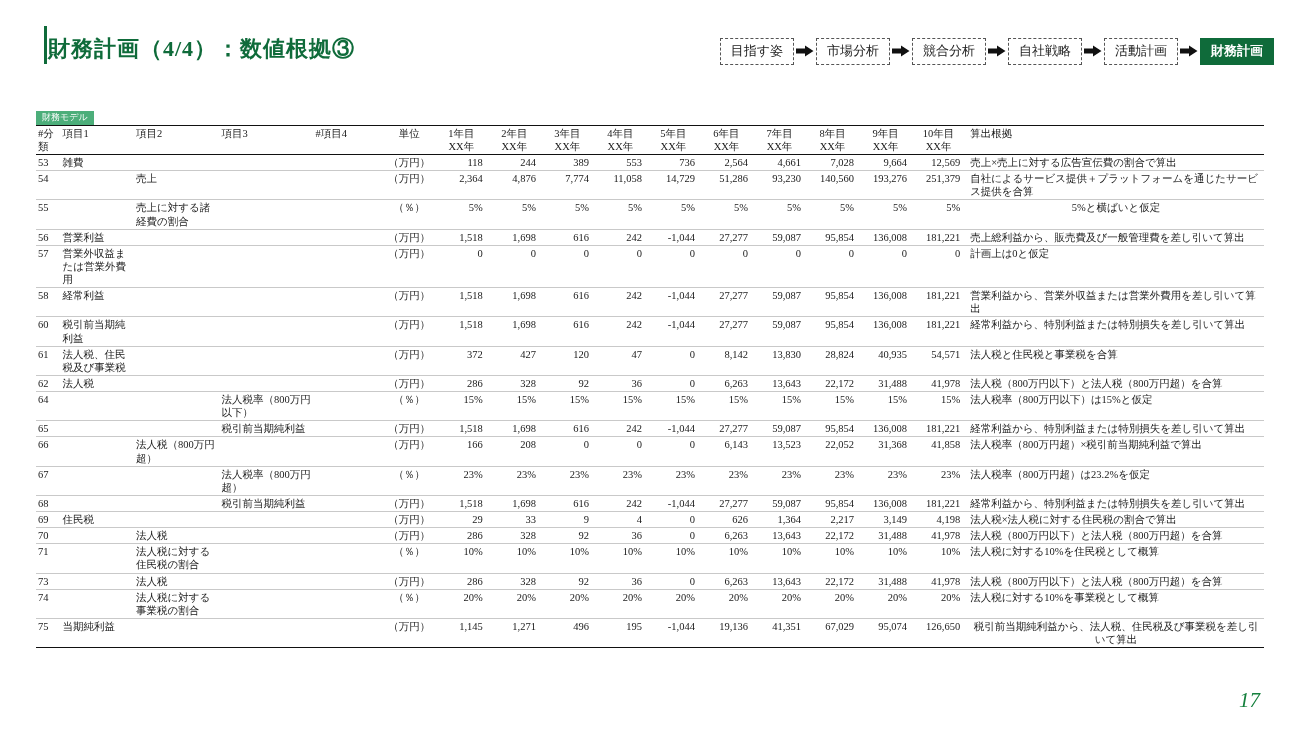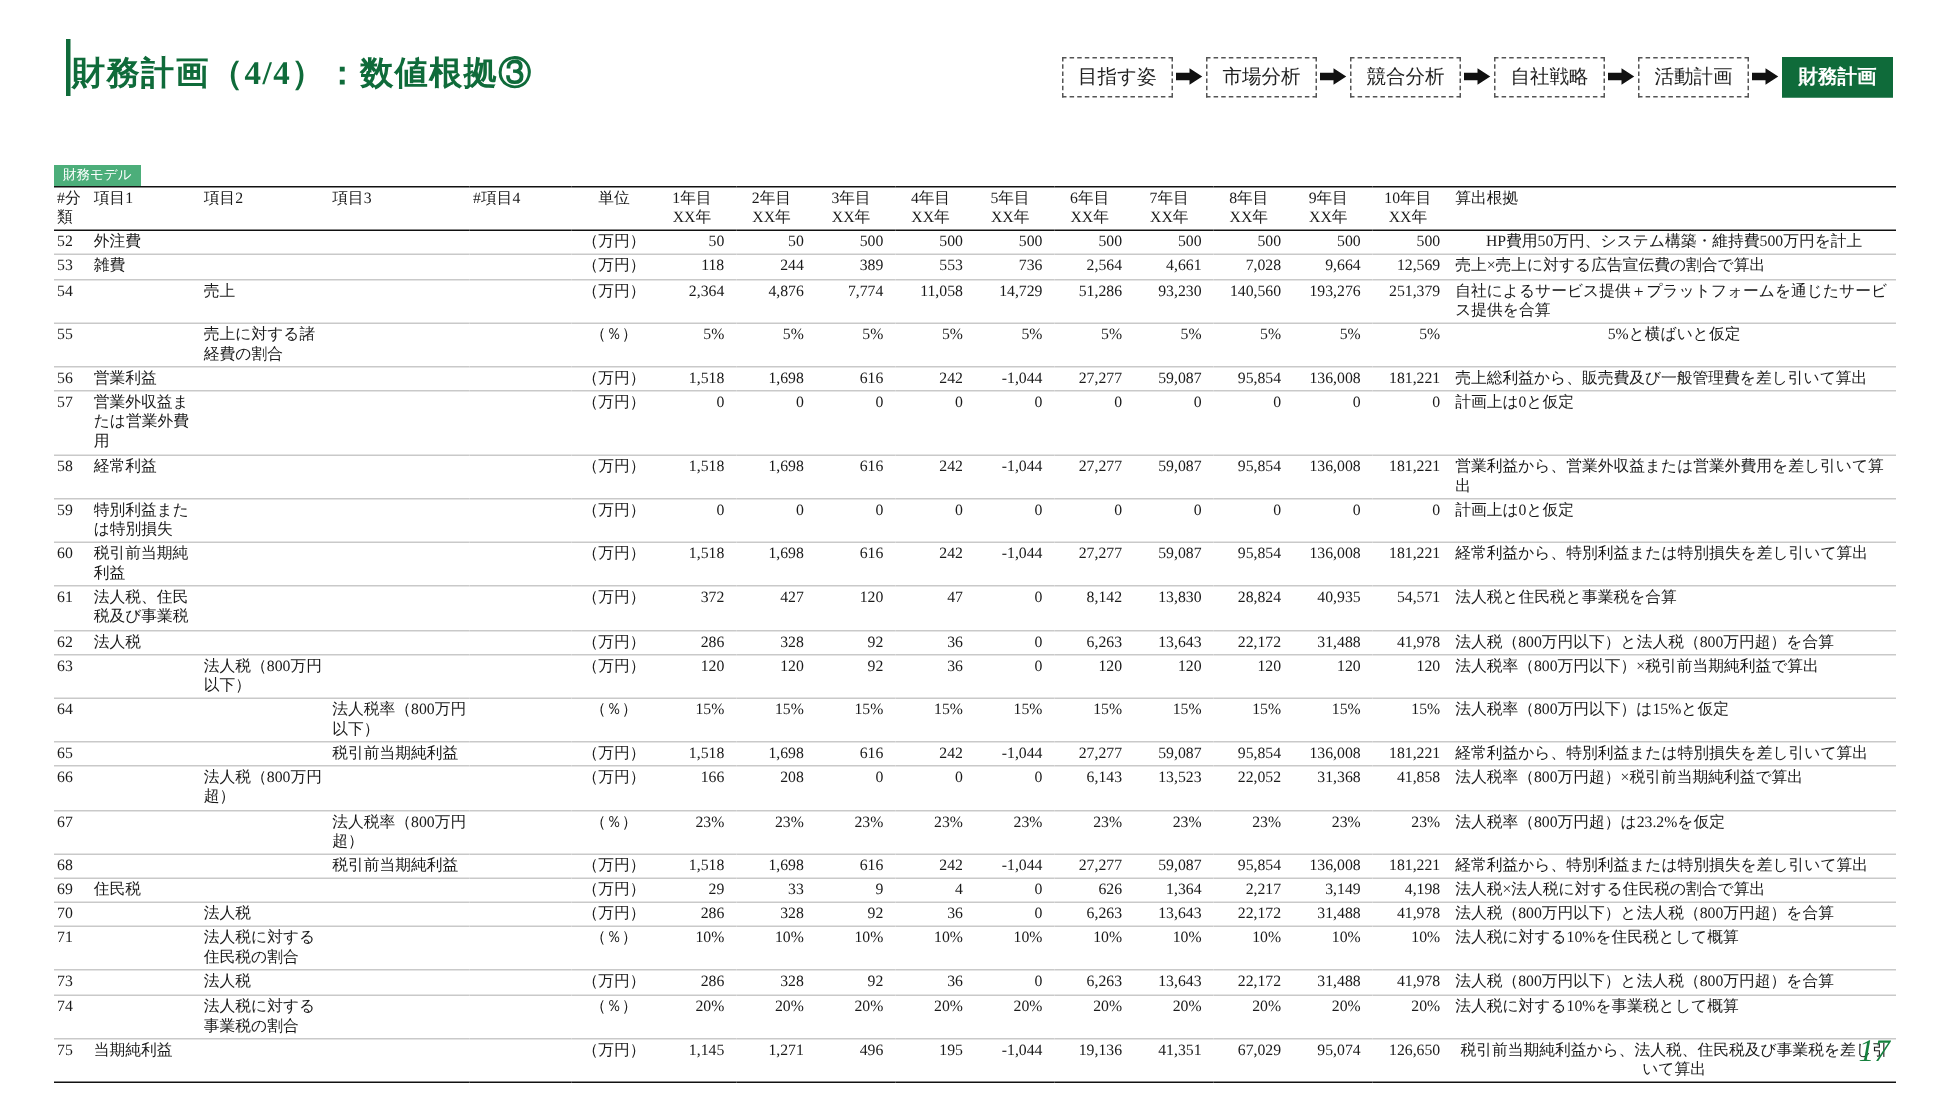--- a/index.html
+++ b/index.html
@@ -21,21 +21,21 @@
     letter-spacing:1px;
     white-space:nowrap;
   }
   .title-rule {
     position:absolute; left:44px; top:26px; width:3px; height:38px;
     background:#0f6b3a;
   }
 
   
   .stepnav {
-    position:absolute; right:38px; top:38px;
+    position:absolute; right:26px; top:38px;
     display:flex; align-items:center; gap:0px;
   }
   .step {
     border:1px dashed #555;
     padding:4px 10px;
     font-size:13px;
     color:#222;
     background:#fff;
     white-space:nowrap;
     line-height:1.3;
@@ -198,39 +198,20 @@
             </th>
           <th class="c-yr hdr-yr">
               <div>10年目</div>
               <div>XX年</div>
             </th>
           <th class="c-basis lbl">算出根拠</th>
         </tr>
       </thead>
       <tbody id="tbody">
           <tr>
-            <td class="c-no">52</td>
-            <td class="c-l1">外注費</td>
-            <td class="c-l2"></td>
-            <td class="c-l3"></td>
-            <td class="c-l4"></td>
-            <td class="c-unit">（万円）</td>
-            <td class="c-yr num">50</td>
-            <td class="c-yr num">50</td>
-            <td class="c-yr num">500</td>
-            <td class="c-yr num">500</td>
-            <td class="c-yr num">500</td>
-            <td class="c-yr num">500</td>
-            <td class="c-yr num">500</td>
-            <td class="c-yr num">500</td>
-            <td class="c-yr num">500</td>
-            <td class="c-yr num">500</td>
-            <td class="c-basis basis center">HP費用50万円、システム構築・維持費500万円を計上</td>
-          </tr>
-          <tr>
             <td class="c-no">53</td>
             <td class="c-l1">雑費</td>
             <td class="c-l2"></td>
             <td class="c-l3"></td>
             <td class="c-l4"></td>
             <td class="c-unit">（万円）</td>
             <td class="c-yr num">118</td>
             <td class="c-yr num">244</td>
             <td class="c-yr num">389</td>
             <td class="c-yr num">553</td>
@@ -331,39 +312,20 @@
             <td class="c-yr num">242</td>
             <td class="c-yr num">-1,044</td>
             <td class="c-yr num">27,277</td>
             <td class="c-yr num">59,087</td>
             <td class="c-yr num">95,854</td>
             <td class="c-yr num">136,008</td>
             <td class="c-yr num">181,221</td>
             <td class="c-basis basis">営業利益から、営業外収益または営業外費用を差し引いて算出</td>
           </tr>
           <tr>
-            <td class="c-no">59</td>
-            <td class="c-l1">特別利益または特別損失</td>
-            <td class="c-l2"></td>
-            <td class="c-l3"></td>
-            <td class="c-l4"></td>
-            <td class="c-unit">（万円）</td>
-            <td class="c-yr num">0</td>
-            <td class="c-yr num">0</td>
-            <td class="c-yr num">0</td>
-            <td class="c-yr num">0</td>
-            <td class="c-yr num">0</td>
-            <td class="c-yr num">0</td>
-            <td class="c-yr num">0</td>
-            <td class="c-yr num">0</td>
-            <td class="c-yr num">0</td>
-            <td class="c-yr num">0</td>
-            <td class="c-basis basis">計画上は0と仮定</td>
-          </tr>
-          <tr>
             <td class="c-no">60</td>
             <td class="c-l1">税引前当期純利益</td>
             <td class="c-l2"></td>
             <td class="c-l3"></td>
             <td class="c-l4"></td>
             <td class="c-unit">（万円）</td>
             <td class="c-yr num">1,518</td>
             <td class="c-yr num">1,698</td>
             <td class="c-yr num">616</td>
             <td class="c-yr num">242</td>
@@ -407,39 +369,20 @@
             <td class="c-yr num">36</td>
             <td class="c-yr num">0</td>
             <td class="c-yr num">6,263</td>
             <td class="c-yr num">13,643</td>
             <td class="c-yr num">22,172</td>
             <td class="c-yr num">31,488</td>
             <td class="c-yr num">41,978</td>
             <td class="c-basis basis">法人税（800万円以下）と法人税（800万円超）を合算</td>
           </tr>
           <tr>
-            <td class="c-no">63</td>
-            <td class="c-l1"></td>
-            <td class="c-l2">法人税（800万円以下）</td>
-            <td class="c-l3"></td>
-            <td class="c-l4"></td>
-            <td class="c-unit">（万円）</td>
-            <td class="c-yr num">120</td>
-            <td class="c-yr num">120</td>
-            <td class="c-yr num">92</td>
-            <td class="c-yr num">36</td>
-            <td class="c-yr num">0</td>
-            <td class="c-yr num">120</td>
-            <td class="c-yr num">120</td>
-            <td class="c-yr num">120</td>
-            <td class="c-yr num">120</td>
-            <td class="c-yr num">120</td>
-            <td class="c-basis basis">法人税率（800万円以下）×税引前当期純利益で算出</td>
-          </tr>
-          <tr>
             <td class="c-no">64</td>
             <td class="c-l1"></td>
             <td class="c-l2"></td>
             <td class="c-l3">法人税率（800万円以下）</td>
             <td class="c-l4"></td>
             <td class="c-unit">（％）</td>
             <td class="c-yr num">15%</td>
             <td class="c-yr num">15%</td>
             <td class="c-yr num">15%</td>
             <td class="c-yr num">15%</td>

